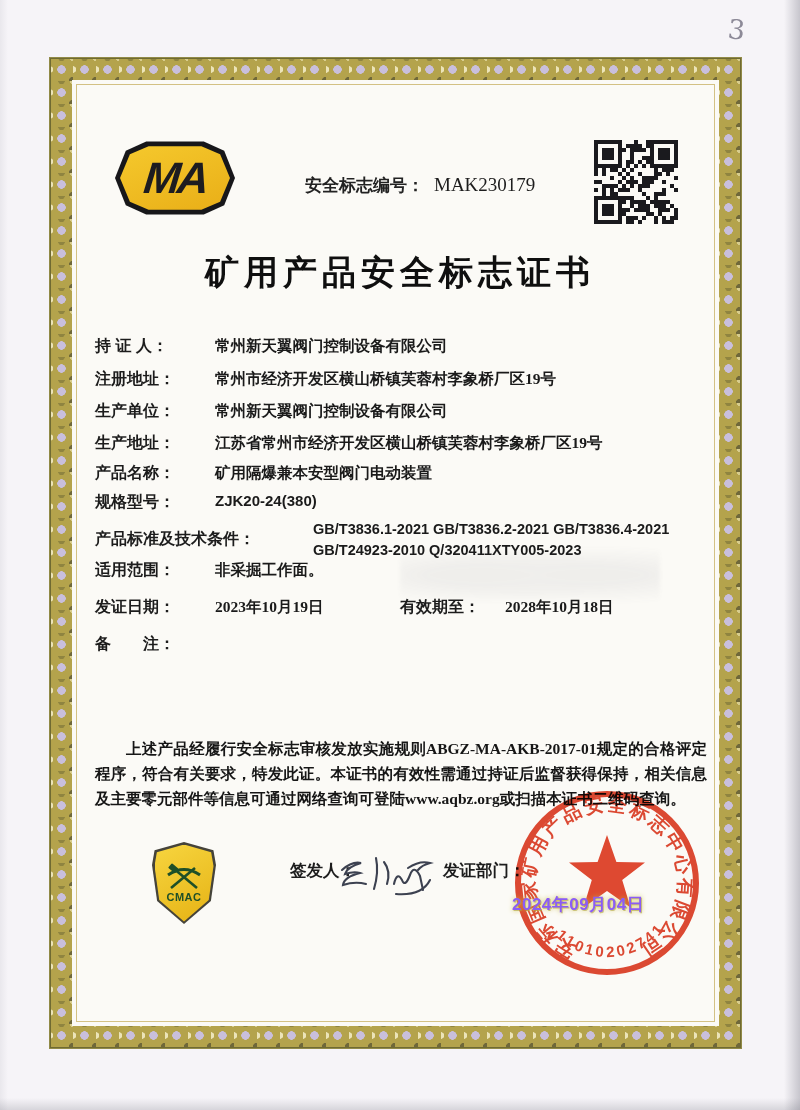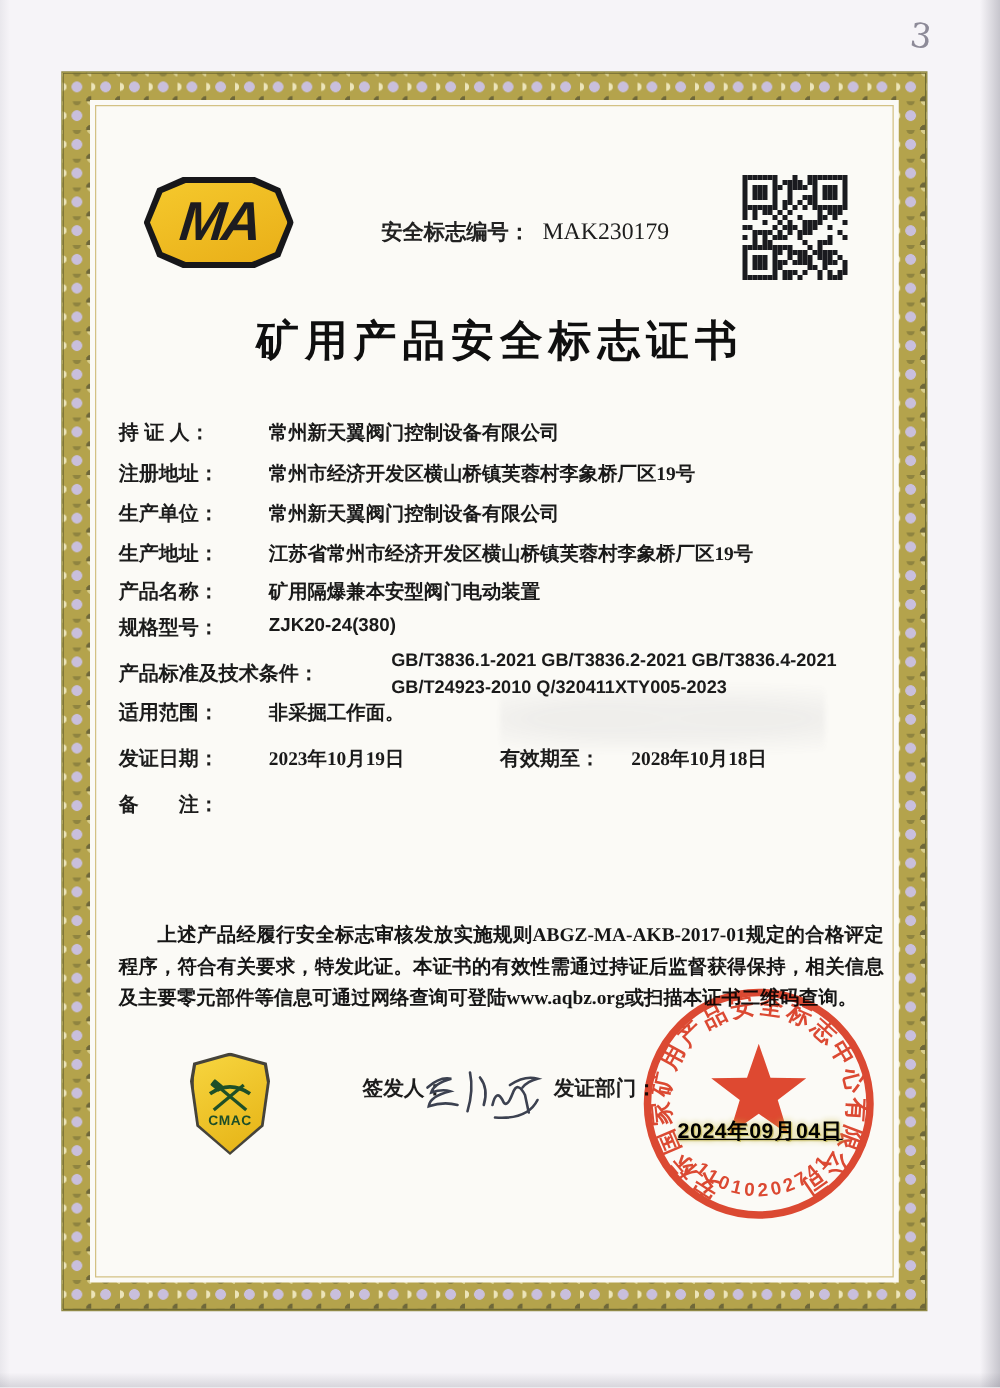--- a/index.html
+++ b/index.html
@@ -74,23 +74,23 @@
     display:flex;flex-direction:column;align-items:center;justify-content:center;}
   .cmac-label{font-size:11px;font-weight:900;color:#1e4f28;letter-spacing:.5px;margin-top:-2px;}
 
   .signer{position:absolute;left:290px;top:860px;font-weight:700;font-size:16.5px;color:#1c1c1c;}
   .signature{position:absolute;left:336px;top:840px;}
   .dept{position:absolute;left:443px;top:860px;font-weight:700;font-size:16.5px;color:#1c1c1c;}
 
   .stamp{position:absolute;left:511px;top:787px;width:192px;height:192px;
     mix-blend-mode:multiply;opacity:.92;}
   .stamp svg{overflow:visible;}
-  .stamp-date{position:absolute;left:542px;top:893px;font-weight:700;font-size:17px;
-    color:#000000;letter-spacing:.5px;
-    text-shadow:0 0 5px rgba(205,190,70,.95), 1px 1px 0 rgba(170,160,60,.6);z-index:5;text-decoration:underline;}
+  .stamp-date{position:absolute;left:512px;top:893px;font-weight:700;font-size:17px;
+    color:#8b5cf6;letter-spacing:.5px;
+    text-shadow:0 0 5px rgba(205,190,70,.95), 1px 1px 0 rgba(170,160,60,.6);z-index:5;}
 </style>
 </head>
 <body>
 
 <div class="page">
 
   <div class="page-num">3</div>
 
   <div class="frame">
     <div class="frame-inner"></div>

